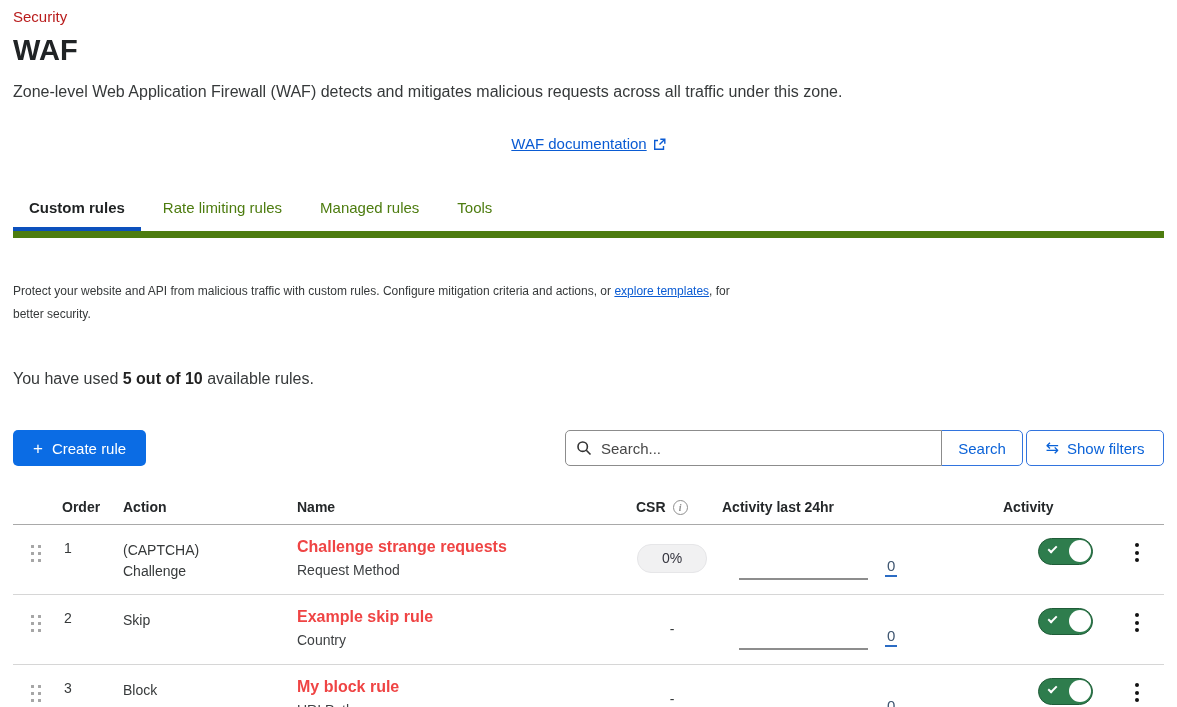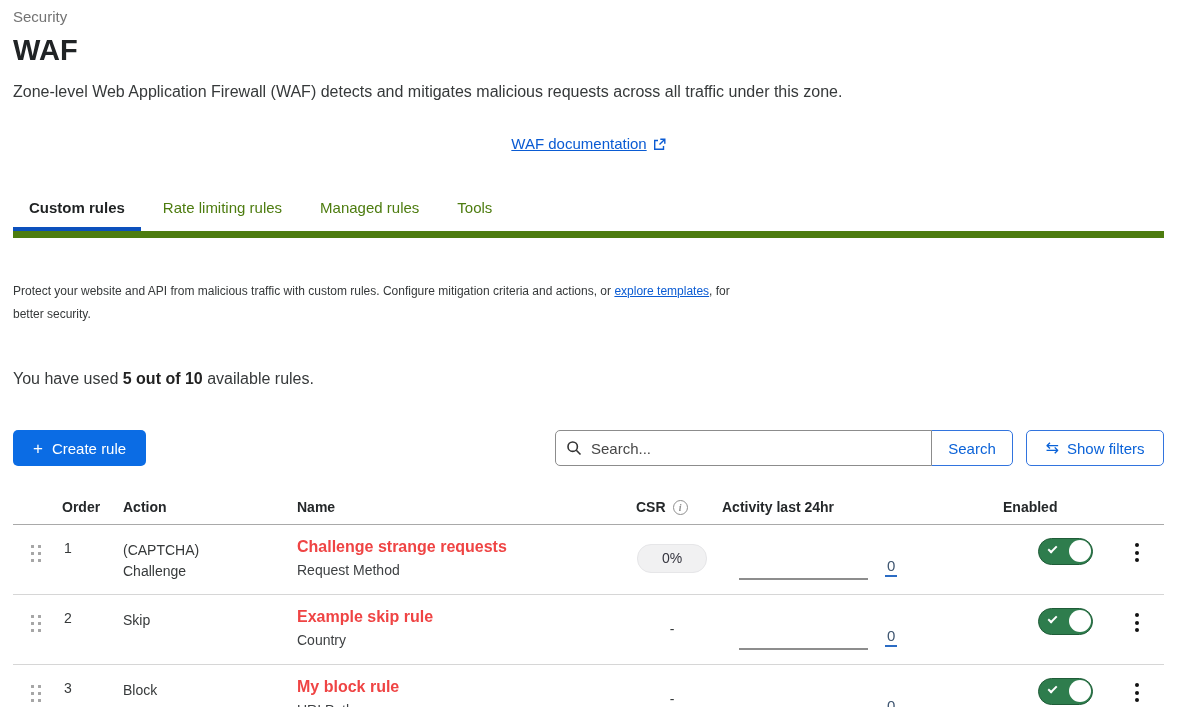--- a/index.html
+++ b/index.html
@@ -5,21 +5,21 @@
   * { margin:0; padding:0; box-sizing:border-box; }
   html,body { background:#fff; }
   body {
     width:1177px; height:707px;
     font-family:"Liberation Sans","DejaVu Sans",sans-serif;
     color:#36393a; overflow:hidden;
   }
   .page { padding:8px 13px 0 13px; width:1177px; }
 
   
-  .eyebrow { font-size:15px; color:#737373; }
+  .eyebrow { font-size:15px; color:#b91c1c; }
   .page-title { font-size:29px; font-weight:700; color:#202325; margin-top:9px; letter-spacing:.2px; }
   .page-desc { font-size:16px; color:#36393a; margin-top:16px; }
   .doc-link-row { margin-top:34px;text-align:center; }
   a.link { color:#0a5bd3; text-decoration:underline; cursor:pointer; }
   .doc-link { font-size:15px; display:inline-flex; align-items:center; gap:6px; }
   .ext-icon { width:13px; height:13px; display:inline-block; }
 
   
   .tabs { display:flex; gap:6px; margin-top:36px; border-bottom:7px solid #4d7c0f; }
   .tab { font-size:15px; padding:10px 16px 11px 16px; border-bottom:4px solid transparent; color:#4d7c0f; cursor:pointer; }
@@ -31,21 +31,21 @@
   .usage b { color:#222; }
 
   
   .toolbar { display:flex; justify-content:space-between; align-items:center; margin-top:42px; }
   .btn-primary {
     background:#0b6ce4; color:#fff; border:none; border-radius:5px;
     height:36px; padding:0 20px; font-size:15px; font-family:inherit;
     display:inline-flex; align-items:center; gap:9px; cursor:pointer;
   }
   .btn-primary .plus { font-size:17px; font-weight:400; line-height:1; }
-  .toolbar-right { display:flex; align-items:center; gap:13px; }
+  .toolbar-right { display:flex; align-items:center; gap:3px; }
   .search-group { display:flex; }
   .search-wrap { position:relative; }
   .search-wrap input {
     width:377px; height:36px; border:1px solid #8c8c8c; border-radius:5px 0 0 5px;
     font-size:15px; font-family:inherit; color:#333; padding:0 10px 0 35px; outline:none;
   }
   .search-wrap input::placeholder { color:#474747; opacity:1; }
   .search-icon { position:absolute; left:11px; top:10px; width:16px; height:16px; color:#333; }
   .btn-outline {
     background:#fff; border:1px solid #3274de; color:#0a62d8; border-radius:5px;
@@ -178,21 +178,21 @@
     <div class="t-row t-head">
       <div class="cell"></div>
       <div class="cell">Order</div>
       <div class="cell">Action</div>
       <div class="cell">Name</div>
       <div class="cell cell-csr-h">
         <span>CSR</span>
         <span class="info-icon">i</span>
       </div>
       <div class="cell">Activity last 24hr</div>
-      <div class="cell">Enabled</div>
+      <div class="cell">Activity</div>
       <div class="cell"></div>
     </div>
 
     <div class="t-row t-body-row">
       <div class="cell cell-handle">
         <div class="drag-handle"></div>
       </div>
       <div class="cell cell-order">1</div>
       <div class="cell cell-action">
         <div>(CAPTCHA)</div>

